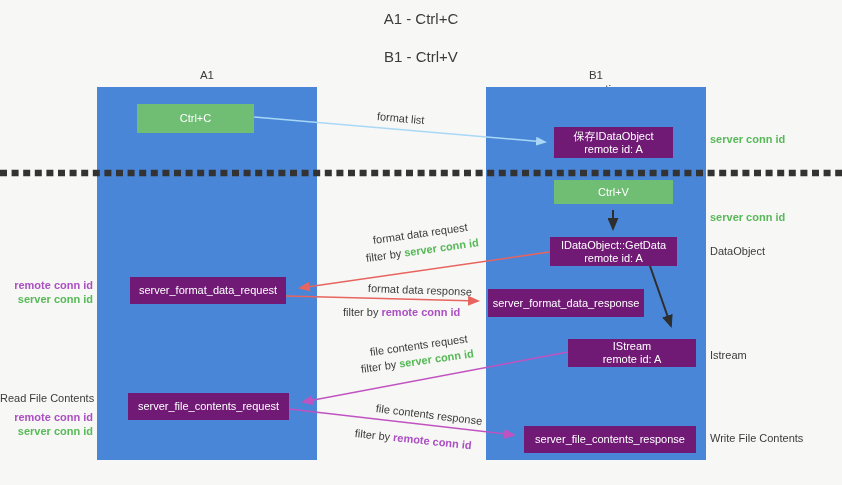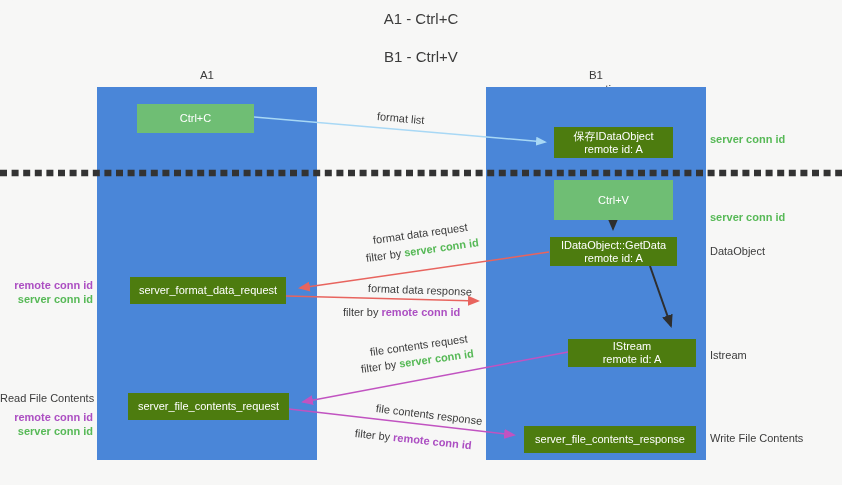--- a/index.html
+++ b/index.html
@@ -19,21 +19,21 @@
     position:absolute; top:55px; width:220px; text-align:center;
     font-size:11.5px; line-height:14px; color:#3b3b3b;margin-top:13px;
   }
   .node {
     position:absolute; display:flex; flex-direction:column;
     align-items:center; justify-content:center;
     color:#ffffff; font-size:11px; line-height:13px; text-align:center;
     white-space:nowrap;
   }
   .green  { background:#6fbe74; }
-  .orange { background:#4d7c0f; }
+  .orange { background:#701a75; }
   .flow-label {
     position:absolute; font-size:11px; color:#3c3c3c;
     white-space:nowrap; transform-origin:left center;
   }
   .key-green  { color:#57b957; font-weight:bold; margin-left:3px; }
   .key-purple { color:#ac4fc2; font-weight:bold; margin-left:3px; }
   .side-label { position:absolute; font-size:11px; white-space:nowrap; color:#3b3b3b; }
   .side-left  { left:0; width:93px; text-align:right; }
   .bold-green  { color:#57b957; font-weight:bold; }
   .bold-purple { color:#ac4fc2; font-weight:bold; }
@@ -88,21 +88,21 @@
     <line x1="286" y1="296" x2="478" y2="301" stroke="#e8645e" stroke-width="1.5" marker-end="url(#head-red)"></line>
 
     <line x1="568" y1="352" x2="303" y2="402" stroke="#c153c1" stroke-width="1.5" marker-end="url(#head-pink)"></line>
 
     <line x1="289" y1="409" x2="514" y2="435" stroke="#c153c1" stroke-width="1.5" marker-end="url(#head-pink)"></line>
   </svg>
 
   <div class="node green" style="left:137px; top:104px; width:117px; height:29px;">
     <span>Ctrl+C</span>
   </div>
-  <div class="node green" style="left:554px; top:180px; width:119px; height:40px;">
+  <div class="node green" style="left:554px; top:180px; width:119px; height:24px;">
     <span>Ctrl+V</span>
   </div>
 
   <div class="node orange" style="left:554px; top:127px; width:119px; height:31px;">
     <span>保存IDataObject</span>
     <span>remote id: A</span>
   </div>
 
   <div class="node orange" style="left:550px; top:237px; width:127px; height:29px;">
     <span>IDataObject::GetData</span>
@@ -111,20 +111,23 @@
 
   <div class="node orange" style="left:568px; top:339px; width:128px; height:28px;">
     <span>IStream</span>
     <span>remote id: A</span>
   </div>
 
   <div class="node orange" style="left:130px; top:277px; width:156px; height:27px;">
     <span>server_format_data_request</span>
   </div>
 
+  <div class="node orange" style="left:488px; top:289px; width:156px; height:28px;">
+    <span>server_format_data_response</span>
+  </div>
 
   <div class="node orange" style="left:128px; top:393px; width:161px; height:27px;">
     <span>server_file_contents_request</span>
   </div>
 
   <div class="node orange" style="left:524px; top:426px; width:172px; height:27px;">
     <span>server_file_contents_response</span>
   </div>
 
   <div class="flow-label" style="left:377px; top:110px; transform:rotate(5deg);">format list</div>

